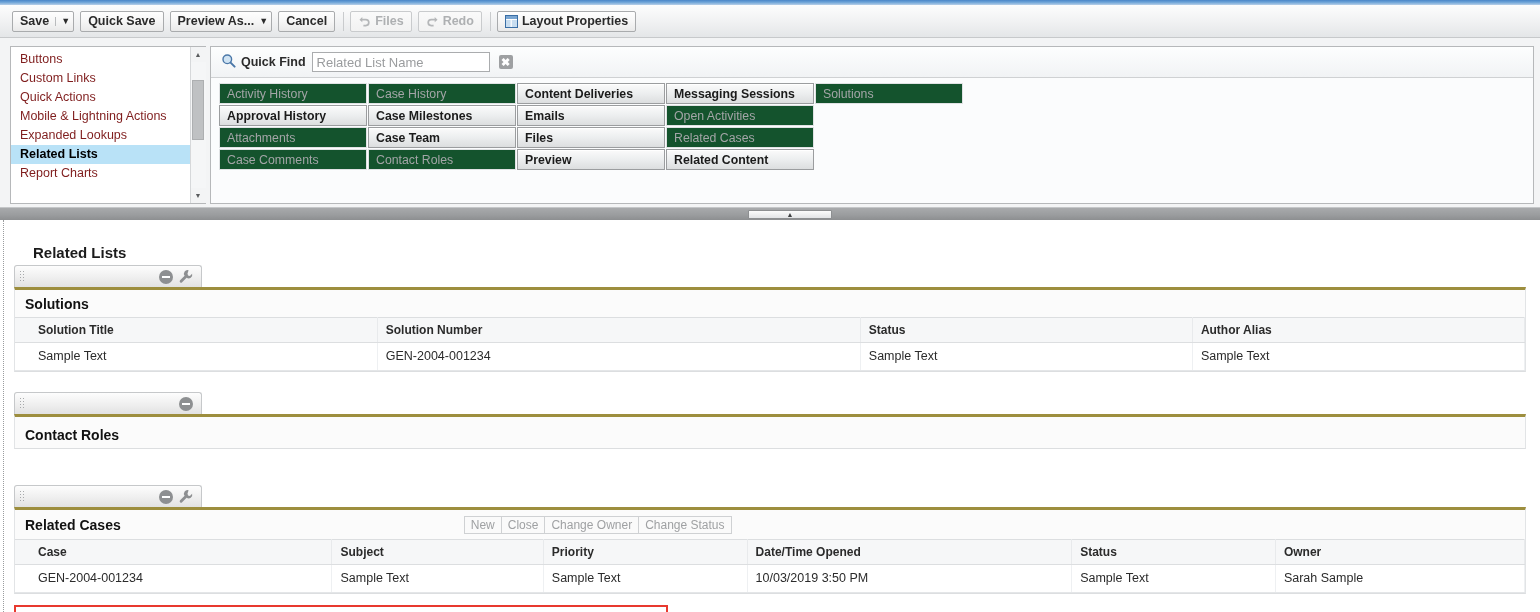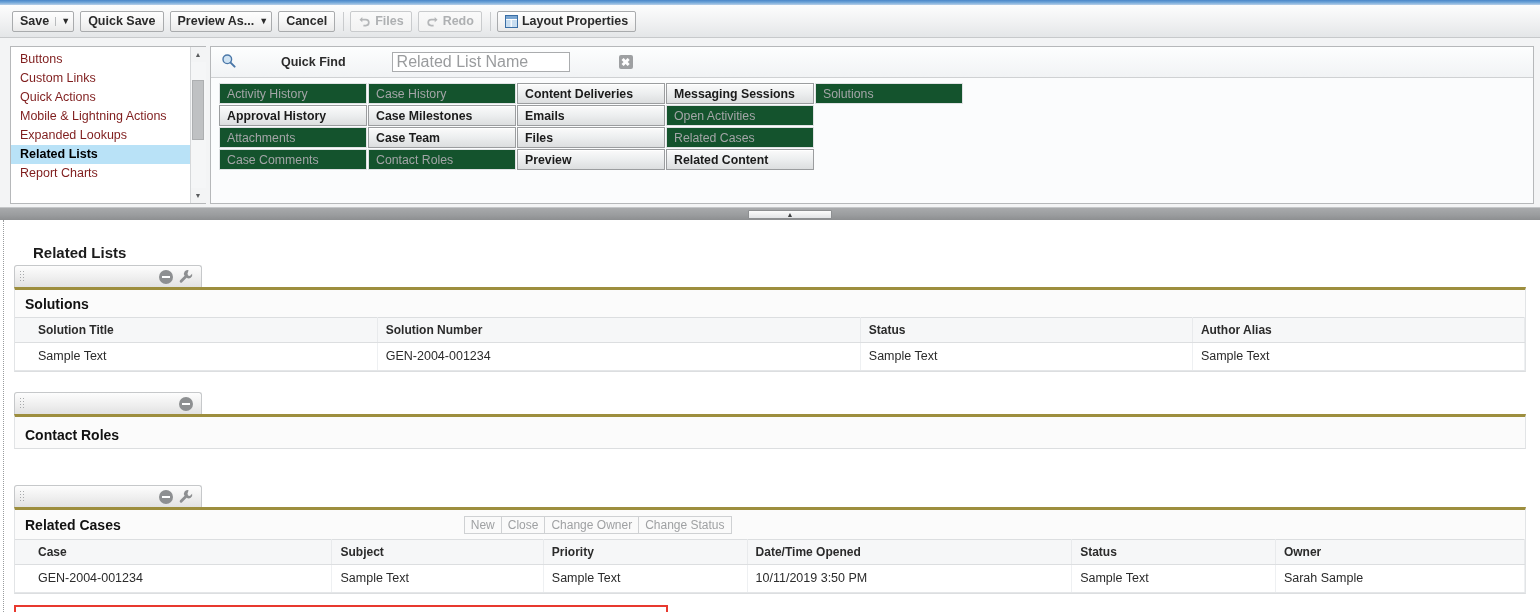--- a/index.html
+++ b/index.html
@@ -86,27 +86,26 @@
 
   
   .rl-palette {
     position: absolute; left: 210px; top: 41px; right: 6px; height: 158px;
     background: #fbfcfd; border: 1px solid #b6b8ba;
   }
   .qf-bar {
     height: 31px; display: flex; align-items: center; padding-left: 10px;
     background: linear-gradient(to bottom,#fdfefe 0%,#f1f3f5 100%);
     border-bottom: 1px solid #cfd1d3;
-    gap: 40px;
   }
   .qf-label { font-weight: bold; font-size: 12.5px; color: #2b2b2b; margin: 0 6px 0 5px; }
   .qf-input {
     width: 178px; height: 20px; padding: 0 4px;
     border: 1px solid #aaacae; background: #fff;
-    font-family: "Liberation Sans", sans-serif; font-size: 16px; color: #333;
+    font-family: "Liberation Sans", sans-serif; font-size: 13px; color: #333;
   }
   .qf-input::placeholder { color: #9a9c9e; }
   .qf-clear {
     margin-left: 9px; width: 14px; height: 14px; border-radius: 2px;
     background: #9ea0a2; color: #fff; font-size: 11px; font-weight: bold;
     display: inline-flex; align-items: center; justify-content: center; cursor: default;
   }
 
   .tiles { position: relative; padding: 5px 0 0 8px; }
   .tile-col { position: absolute; top: 5px; width: 148px; }
@@ -432,21 +431,21 @@
               <th style="width:21.5%">Date/Time Opened</th>
               <th style="width:13.5%">Status</th>
               <th style="width:16.5%">Owner</th>
             </tr>
           </thead>
           <tbody>
             <tr>
               <td>GEN-2004-001234</td>
               <td>Sample Text</td>
               <td>Sample Text</td>
-              <td>10/11/2019 3:50 PM</td>
+              <td>10/03/2019 3:50 PM</td>
               <td>Sample Text</td>
               <td>Sarah Sample</td>
             </tr>
           </tbody>
         </table>
       </div>
     </div>
 
   </div>
 </div>

